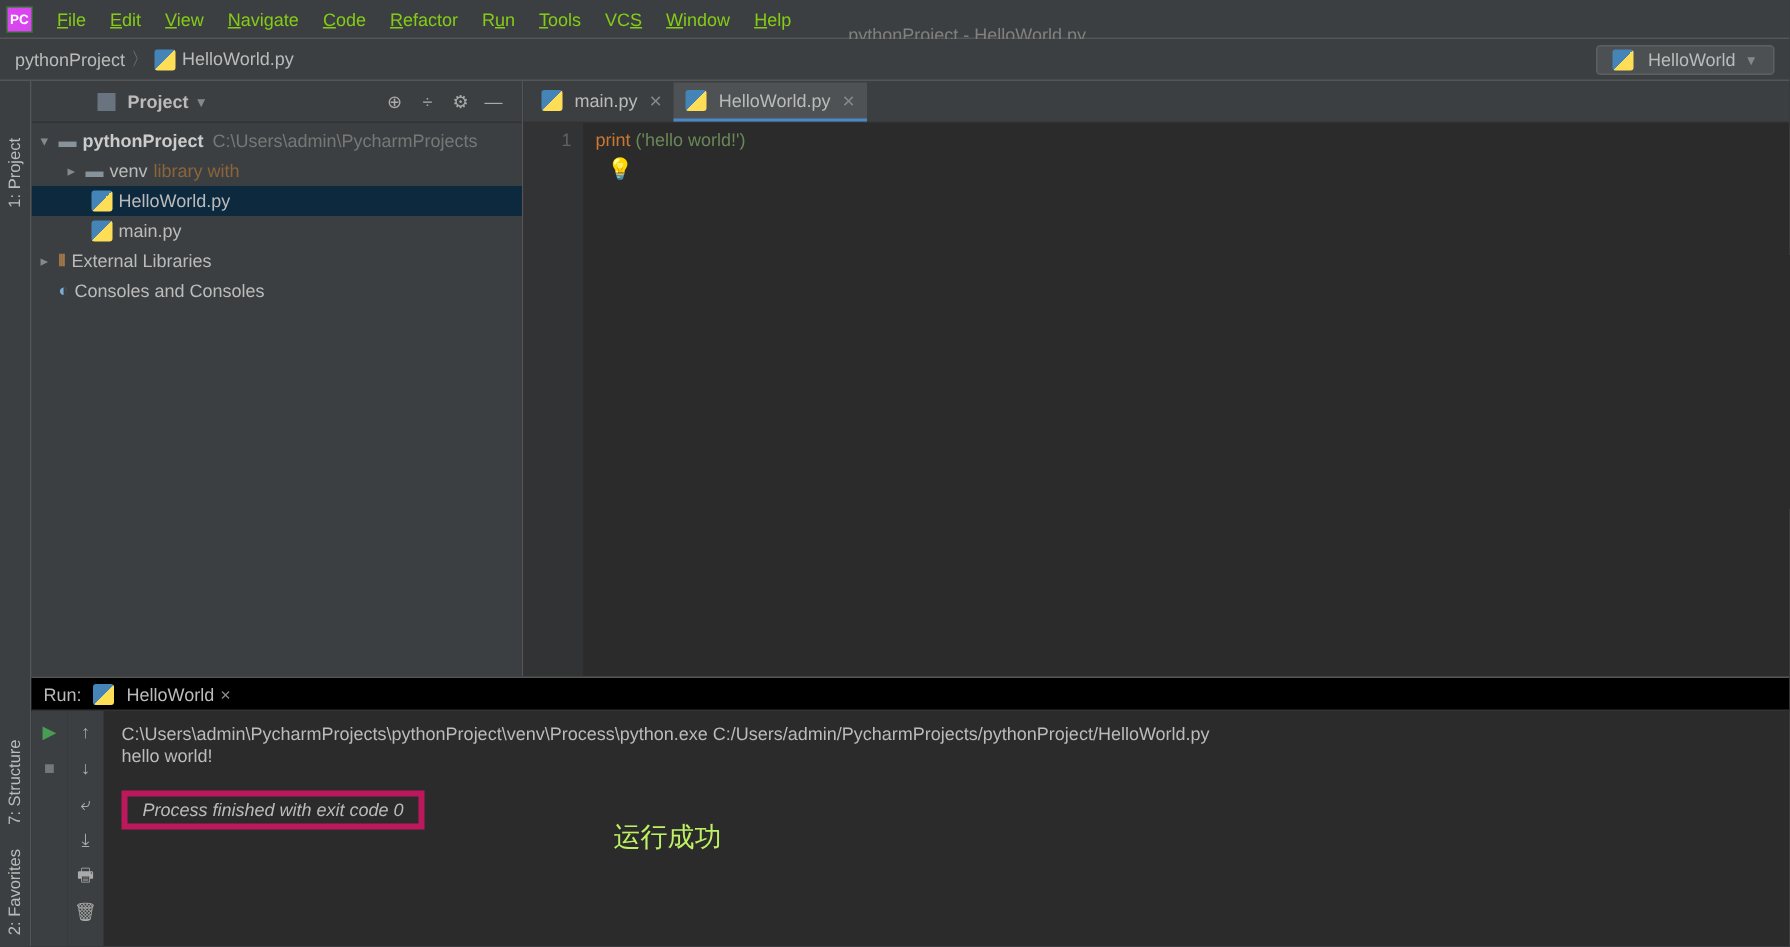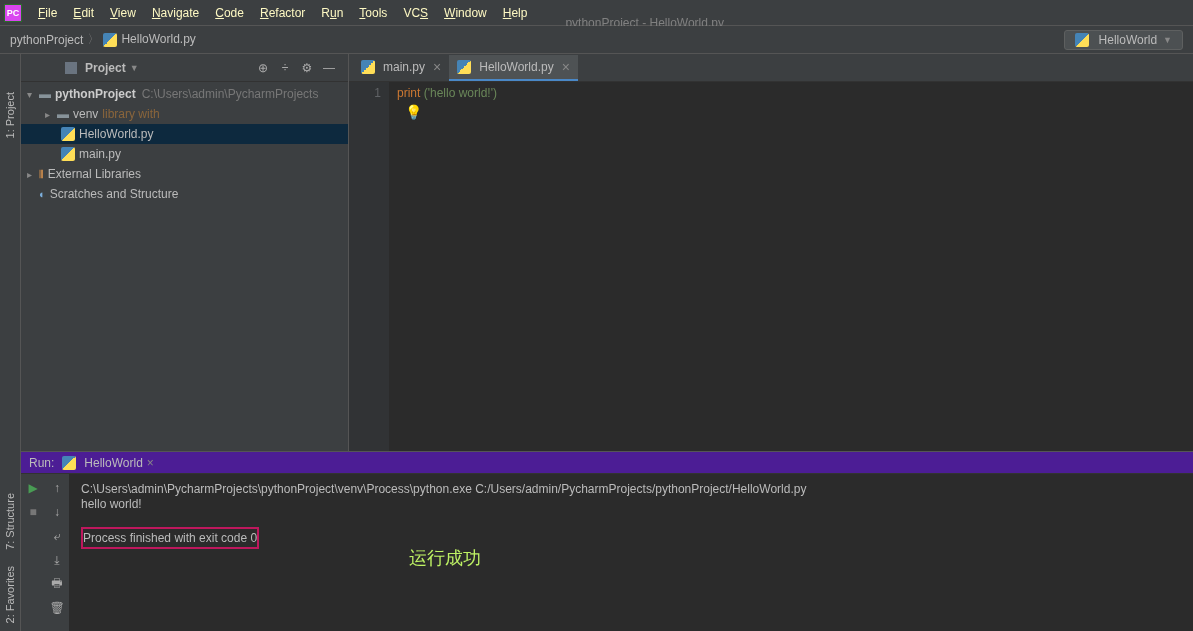--- a/index.html
+++ b/index.html
@@ -1,19 +1,19 @@
 <!DOCTYPE html>
 <html><head>
 <meta charset="utf-8">
 <style>
 * { margin: 0; padding: 0; box-sizing: border-box; font-family: "Segoe UI", Arial, sans-serif; font-size: 12px; }
 body { background: #3c3f41; color: #bbbbbb; width: 1193px; height: 631px; overflow: hidden; display: flex; flex-direction: column; }
 .menubar { height: 26px; background: #3c3f41; display: flex; align-items: center; padding: 0 4px; border-bottom: 1px solid #555; }
 .pc-icon { width: 18px; height: 18px; background: #d946ef; color: #fff; font-size: 9px; display: flex; align-items: center; justify-content: center; margin-right: 8px; border: 1px solid #2a6f2a; font-weight: bold; }
-.menu-item { padding: 0 8px; cursor: pointer; color: #fef9c3; }
+.menu-item { padding: 0 8px; cursor: pointer; color: #84cc16; }
 .menu-item u { text-decoration: underline; }
 .title-text { margin-left: 30px; color: #808080; margin-top: 21px; }
 .navbar { height: 28px; background: #3c3f41; display: flex; align-items: center; padding: 0 10px; border-bottom: 1px solid #555; justify-content: space-between; }
 .breadcrumb { display: flex; align-items: center; gap: 4px; }
 .breadcrumb span { color: #bbbbbb; }
 .breadcrumb .sep { color: #777; }
 .py-icon { width: 14px; height: 14px; display: inline-flex; background: linear-gradient(135deg,#4584b6 50%,#ffde57 50%); border-radius: 2px; vertical-align: middle; margin-right: 4px; }
 .run-config { background: #4c5052; border: 1px solid #5e6060; padding: 2px 10px; border-radius: 3px; display: flex; align-items: center; gap: 6px; }
 .main-area { flex: 1; display: flex; overflow: hidden; }
 .left-gutter { width: 21px; background: #3c3f41; border-right: 1px solid #555; display: flex; flex-direction: column; align-items: center; padding-top: 30px; }
@@ -38,28 +38,28 @@
 .tab { height: 26px; padding: 0 8px; display: flex; align-items: center; gap: 4px; color: #bbb; cursor: pointer; border-bottom: 2px solid transparent; }
 .tab.active { background: #4e5254; border-bottom: 2px solid #4a88c7; }
 .tab .close { color: #888; margin-left: 4px; font-size: 14px; }
 .code-view { flex: 1; display: flex; font-family: "Consolas","Courier New",monospace; font-size: 13px; }
 .gutter-nums { width: 40px; background: #313335; color: #606366; text-align: right; padding: 4px 8px 0 0; }
 .code-text { flex: 1; padding: 4px 0 0 8px; background: #2b2b2b; white-space: pre; }
 .kw { color: #cc7832; }
 .str { color: #6a8759; }
 .bulb { margin-top: 4px; margin-left: 8px; color: #f0c040; font-size: 14px; }
 .run-panel { height: 180px; background: #2b2b2b; border-top: 1px solid #555; display: flex; flex-direction: column; }
-.run-header { height: 22px; display: flex; align-items: center; padding: 0 8px; background: #4c1d95; border-bottom: 1px solid #323232; gap: 8px; }
+.run-header { height: 22px; display: flex; align-items: center; padding: 0 8px; background: #000000; border-bottom: 1px solid #323232; gap: 8px; }
 .run-body { flex: 1; display: flex; }
 .run-tools { width: 24px; background: #3c3f41; display: flex; flex-direction: column; align-items: center; padding-top: 4px; gap: 4px; }
 .run-tools2 { width: 24px; background: #3c3f41; display: flex; flex-direction: column; align-items: center; padding-top: 4px; gap: 4px; }
 .tool-btn { width: 20px; height: 20px; display: flex; align-items: center; justify-content: center; color: #aaa; cursor: pointer; font-size: 12px; }
 .play { color: #499c54; }
 .console { flex: 1; padding: 8px 12px; font-family: "Consolas","Courier New",monospace; font-size: 13px; color: #bbb; white-space: pre; position: relative; }
-.red-box { border: 2px solid #be185d; padding: 2px 0; display: inline-block; }
+.red-box { border: 4px solid #be185d; padding: 2px 10px; display: inline-block; font-style: italic; }
 .annotation { position: absolute; color: #bef264; font-size: 18px; font-family: "Microsoft YaHei", sans-serif; }
 .proj-icon-sm { width:12px; height:12px; display:inline-block; background:#6a7480; margin-right:4px; }
 .lib-icon { color:#f0a050; margin-right:4px; font-size:11px; }
 .scratch-icon { color:#7caedb; margin-right:4px; font-size:11px; }
 </style>
 </head>
 <body>
 
 <div class="menubar">
   <div class="pc-icon">PC</div>
@@ -136,21 +136,21 @@
             <span class="py-icon"></span>
             <span>main.py</span>
           </div>
           <div class="tree-row" style="padding-left:6px;">
             <span class="arrow">▸</span>
             <span class="lib-icon">⫴</span>
             <span>External Libraries</span>
           </div>
           <div class="tree-row" style="padding-left:18px;">
             <span class="scratch-icon">◐</span>
-            <span>Scratches and Structure</span>
+            <span>Consoles and Consoles</span>
           </div>
         </div>
       </div>
 
       <div class="editor-area">
         <div class="tabs">
           <div class="tab">
             <span class="py-icon"></span>
             <span>main.py</span>
             <span class="close">×</span>

